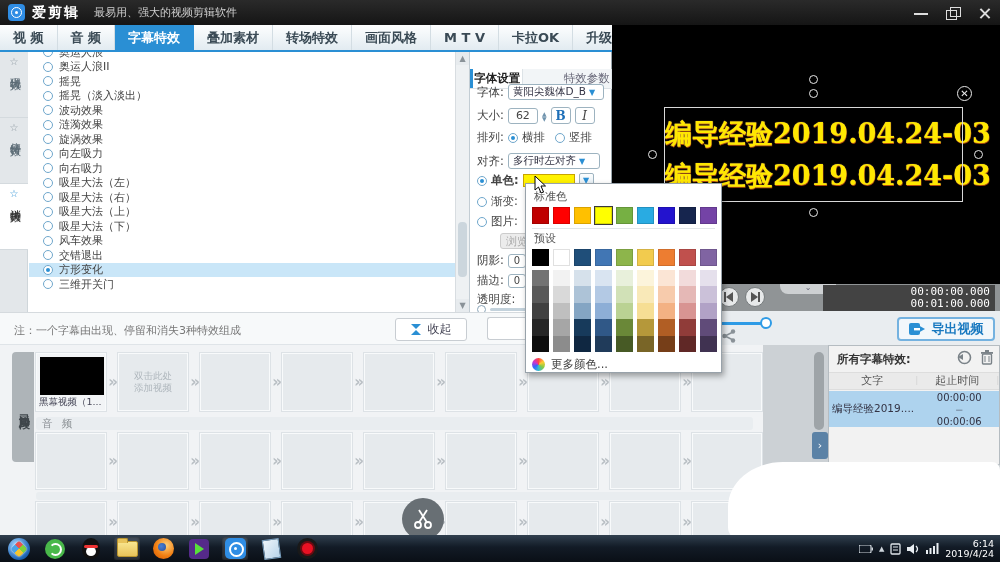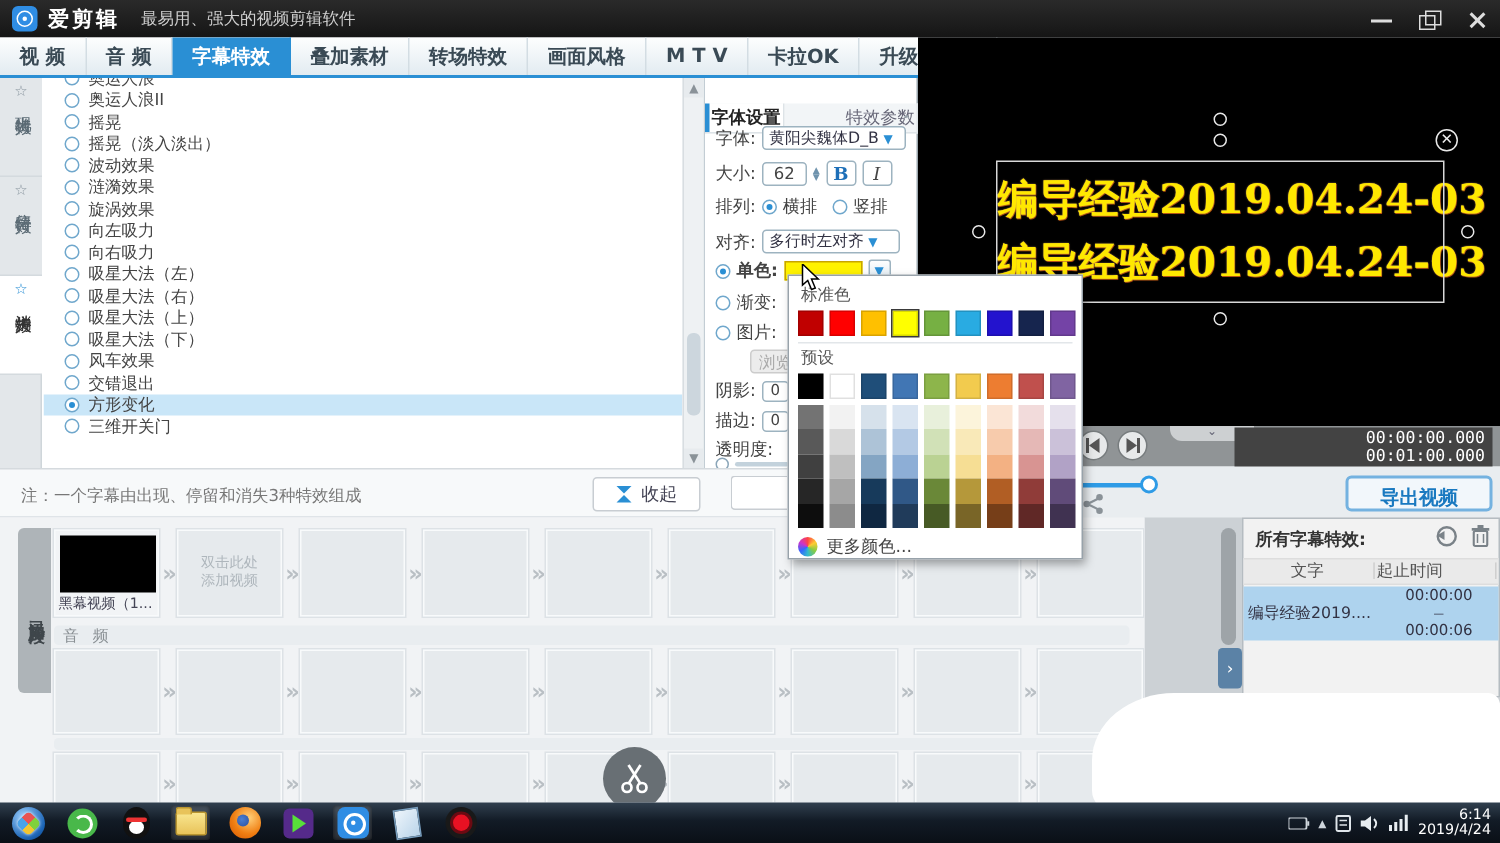--- a/index.html
+++ b/index.html
@@ -99,28 +99,28 @@
   
   .playerbar { left:612px; top:284px; width:388px; height:27px; background:#909496; }
   .notch { position:absolute; left:168px; top:0; width:56px; height:10px; background:#cdd0d2; border-radius:0 0 8px 8px; text-align:center; font-size:8px; color:#667; line-height:8px; }
   .pbtn { position:absolute; top:3px; width:20px; height:20px; border-radius:50%; background:#e7e9ea; border:1px solid #777c7e; display:flex; align-items:center; justify-content:center; }
   .timebox { position:absolute; right:5px; top:1px; width:172px; height:29px; background:#434343; color:#fff; font-family:"DejaVu Sans Mono","Liberation Mono",monospace; font-size:11px; line-height:12px; text-align:right; padding:1px 5px 0 0; }
 
   
   .volbar { left:612px; top:311px; width:388px; height:34px; background:#e9edf0; }
   .volline { position:absolute; left:108px; top:11px; width:48px; height:3px; background:#2e9be6; border-radius:2px; }
   .voldot { position:absolute; left:148px; top:6px; width:12px; height:12px; border-radius:50%; background:#fff; border:2px solid #2e9be6; }
-  .exportbtn { position:absolute; right:5px; top:6px; width:98px; height:24px; background:#f2f7fb; border:2px solid #74b2e0; border-radius:4px; display:flex; align-items:center; justify-content:center; gap:6px; color:#1979c0; font-weight:bold; font-size:13px;flex-direction:column; }
+  .exportbtn { position:absolute; right:5px; top:6px; width:98px; height:24px; background:#f2f7fb; border:2px solid #74b2e0; border-radius:4px; display:flex; align-items:center; justify-content:center; gap:6px; color:#1979c0; font-weight:bold; font-size:13px; }
 
   
   .rightbase { left:763px; top:345px; width:237px; height:190px; background:#ccd1d5; }
   .subpanel { left:828px; top:345px; width:172px; height:120px; background:#f2f2f2; border:1px solid #b5bcc1; }
   .sp-header { position:absolute; left:8px; top:6px; font-size:11.5px; font-weight:bold; color:#333; }
   .sp-icons { position:absolute; right:6px; top:4px; display:flex; gap:9px; align-items:center; }
-  .sp-cols { position:absolute; left:0; top:26px; width:100%; height:18px; background:#eaeaea; border-top:1px solid #ddd; border-bottom:1px solid #ddd; display:flex; font-size:11px; color:#555; }
+  .sp-cols { position:absolute; left:0; top:26px; width:100%; height:18px; background:#eaeaea; border-top:1px solid #ddd; border-bottom:1px solid #ddd; display:flex; font-size:11px; color:#555;font-family:Liberation Serif, serif; }
   .sp-row { position:absolute; left:0; top:45px; width:100%; height:36px; background:#aed3ee; display:flex; align-items:center; font-size:10.5px; color:#334; }
   .sp-time { text-align:center; line-height:11px; font-size:10px; }
   .rp-scrollthumb { left:814px; top:352px; width:10px; height:78px; background:#9ea4a8; border-radius:5px; }
   .rp-expand { left:812px; top:432px; width:16px; height:27px; background:#5f7smoke; background:#5b82a6; border-radius:3px; color:#fff; font-size:11px; display:flex; align-items:center; justify-content:center; }
   .rp-edge { left:992px; top:405px; width:8px; height:60px; background:#5b6b7a; border-radius:4px; }
 
   
   .blob { left:728px; top:462px; width:272px; height:79px; background:#fff; border-radius:55px 8px 0 14px / 45px 8px 0 14px; z-index:6; }
 
   
@@ -469,21 +469,21 @@
         <rect x="1.5" y="4" width="9" height="10" rx="1" fill="none" stroke="#7a8288" stroke-width="1.4"></rect>
         <rect x="0" y="2" width="12" height="1.8" fill="#7a8288"></rect>
           <rect x="4" y="0" width="4" height="2" fill="#7a8288"></rect>
         <line x1="4" y1="6" x2="4" y2="12" stroke="#7a8288" stroke-width="1"></line>
           <line x1="8" y1="6" x2="8" y2="12" stroke="#7a8288" stroke-width="1"></line>
       </svg>
     </div>
     <div class="sp-cols">
       <span style="flex:1.1;text-align:center">文字</span>
       <span style="color:#ccc">|</span>
-      <span style="flex:1;">起止时间</span>
+      <span style="flex:1;text-align:center">起止时间</span>
       <span style="color:#ccc">|</span>
     </div>
     <div class="sp-row">
       <span style="flex:1.1;padding-left:3px">编导经验2019....</span>
       <span class="sp-time" style="flex:1">
         <span>00:00:00</span><br>
         <span style="font-size:7px">—</span><br>
         <span>00:00:06</span>
       </span>
     </div>

